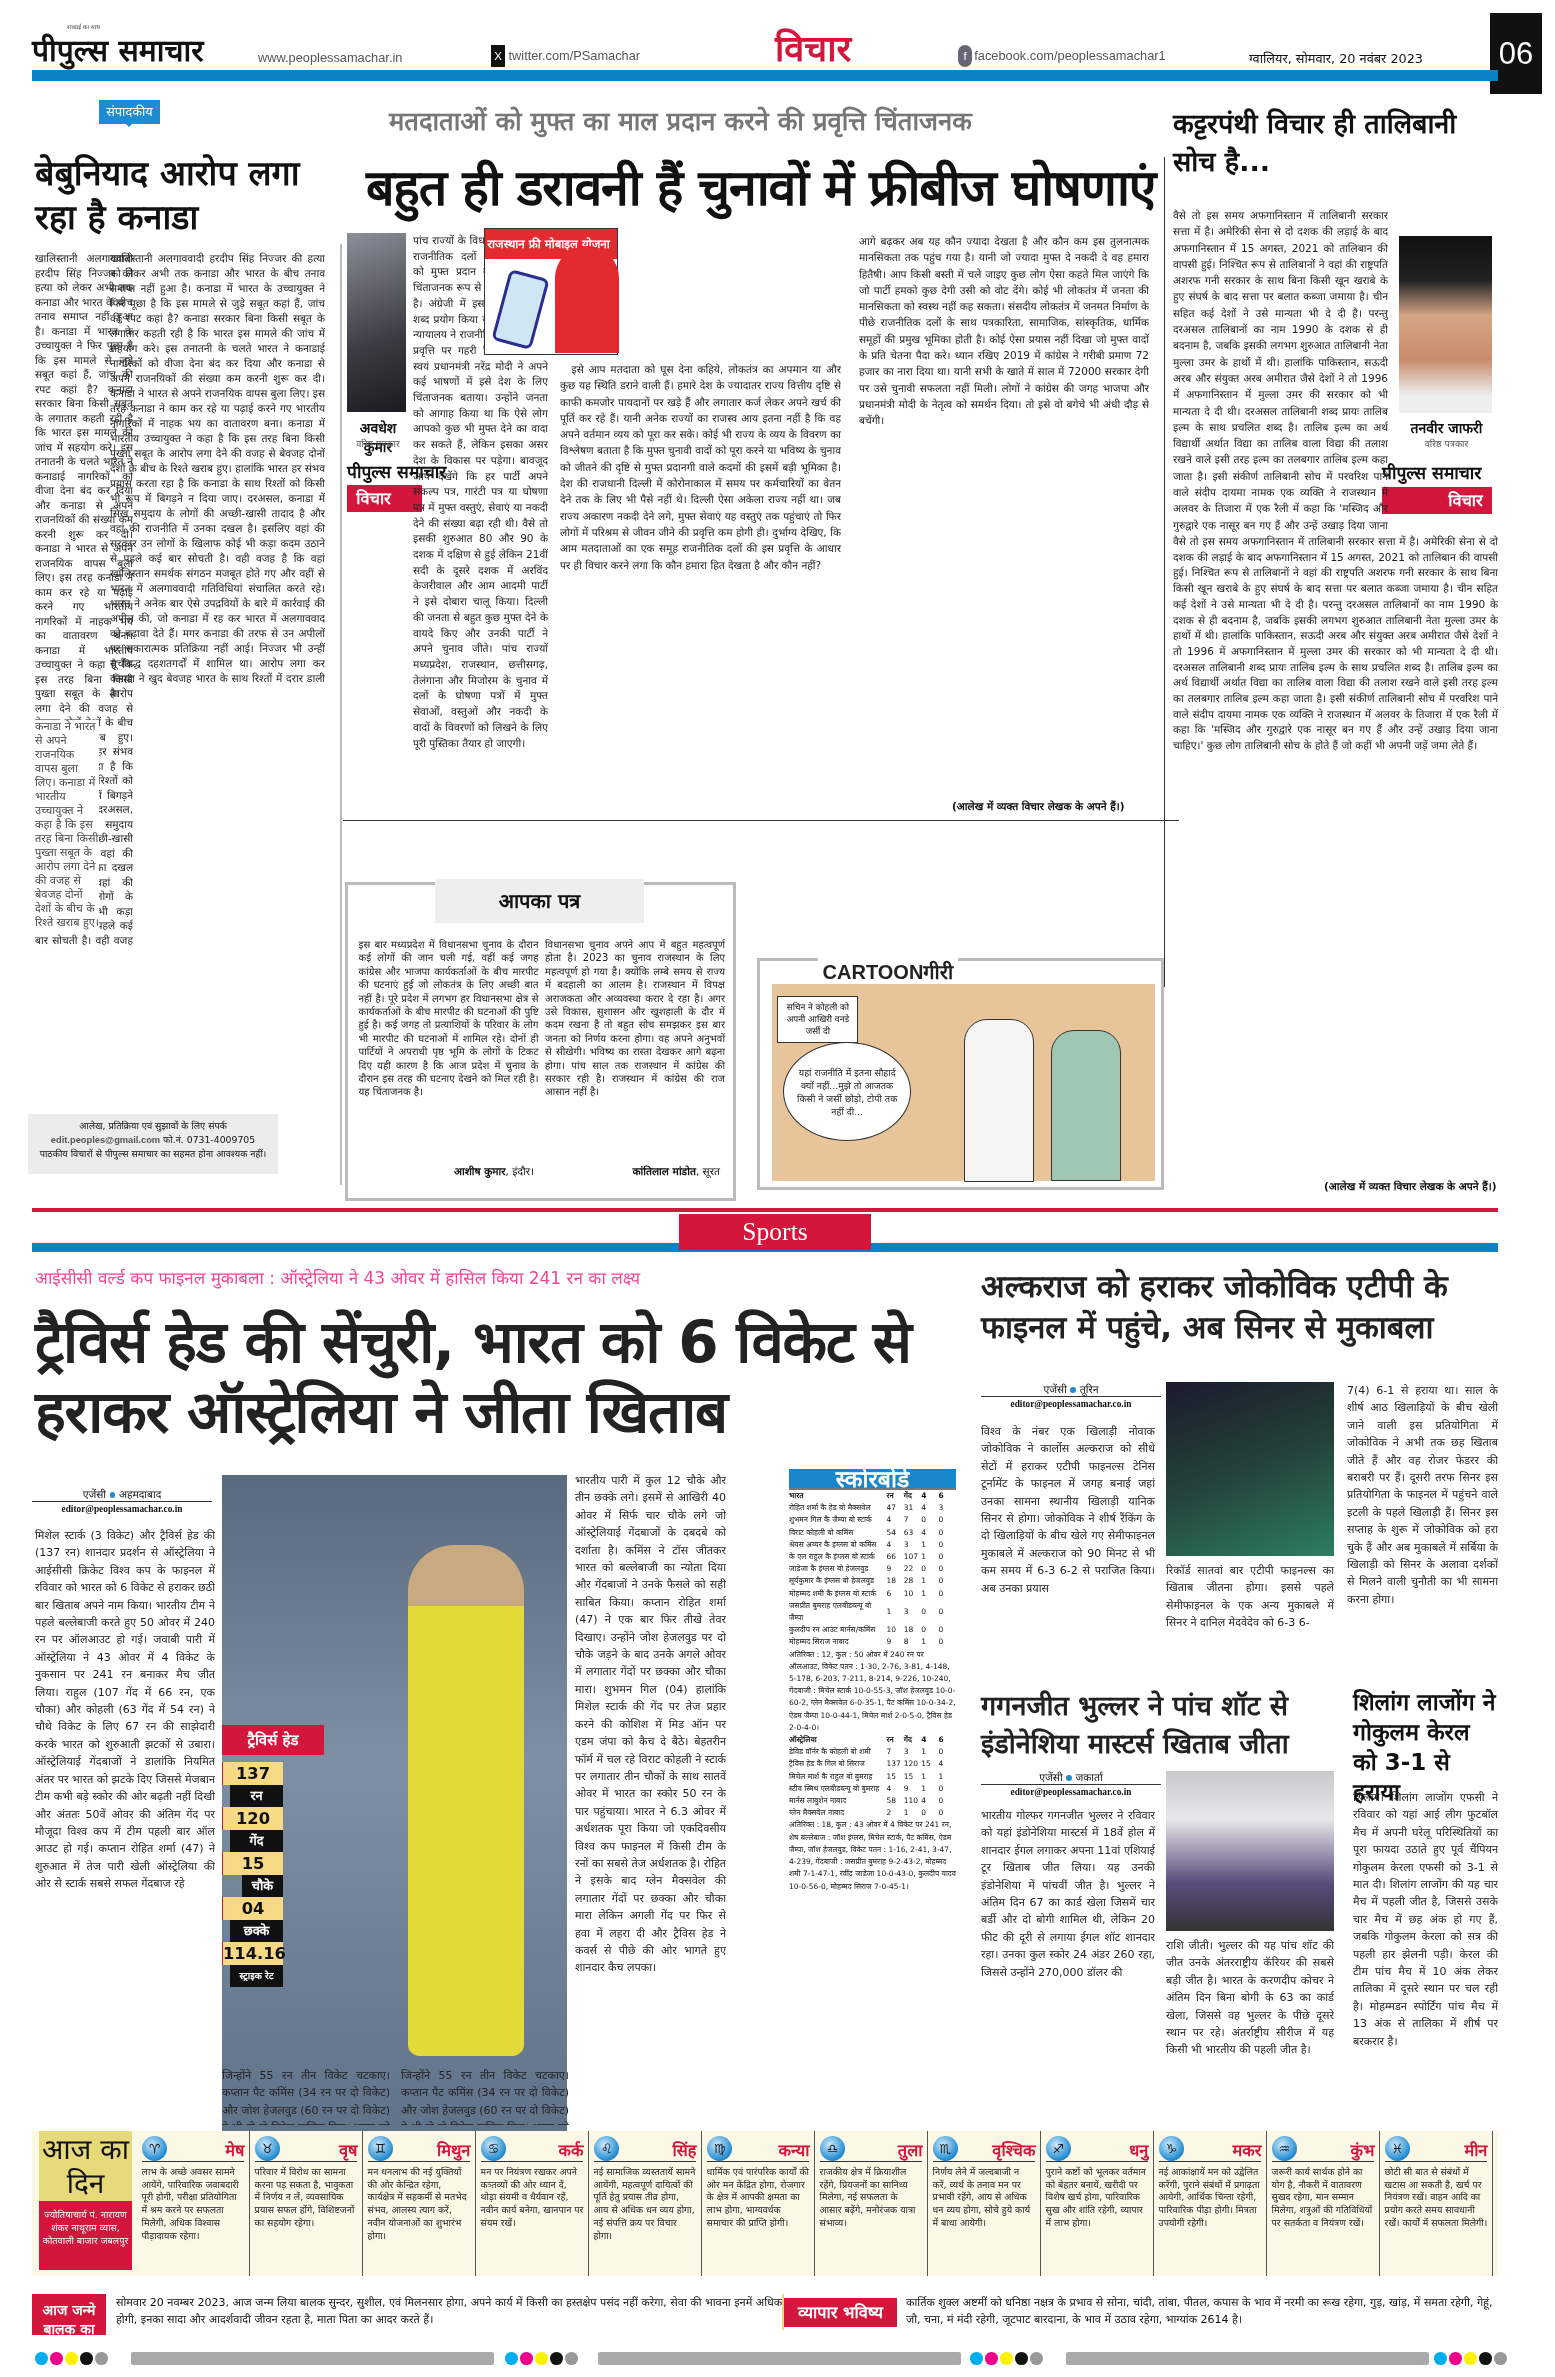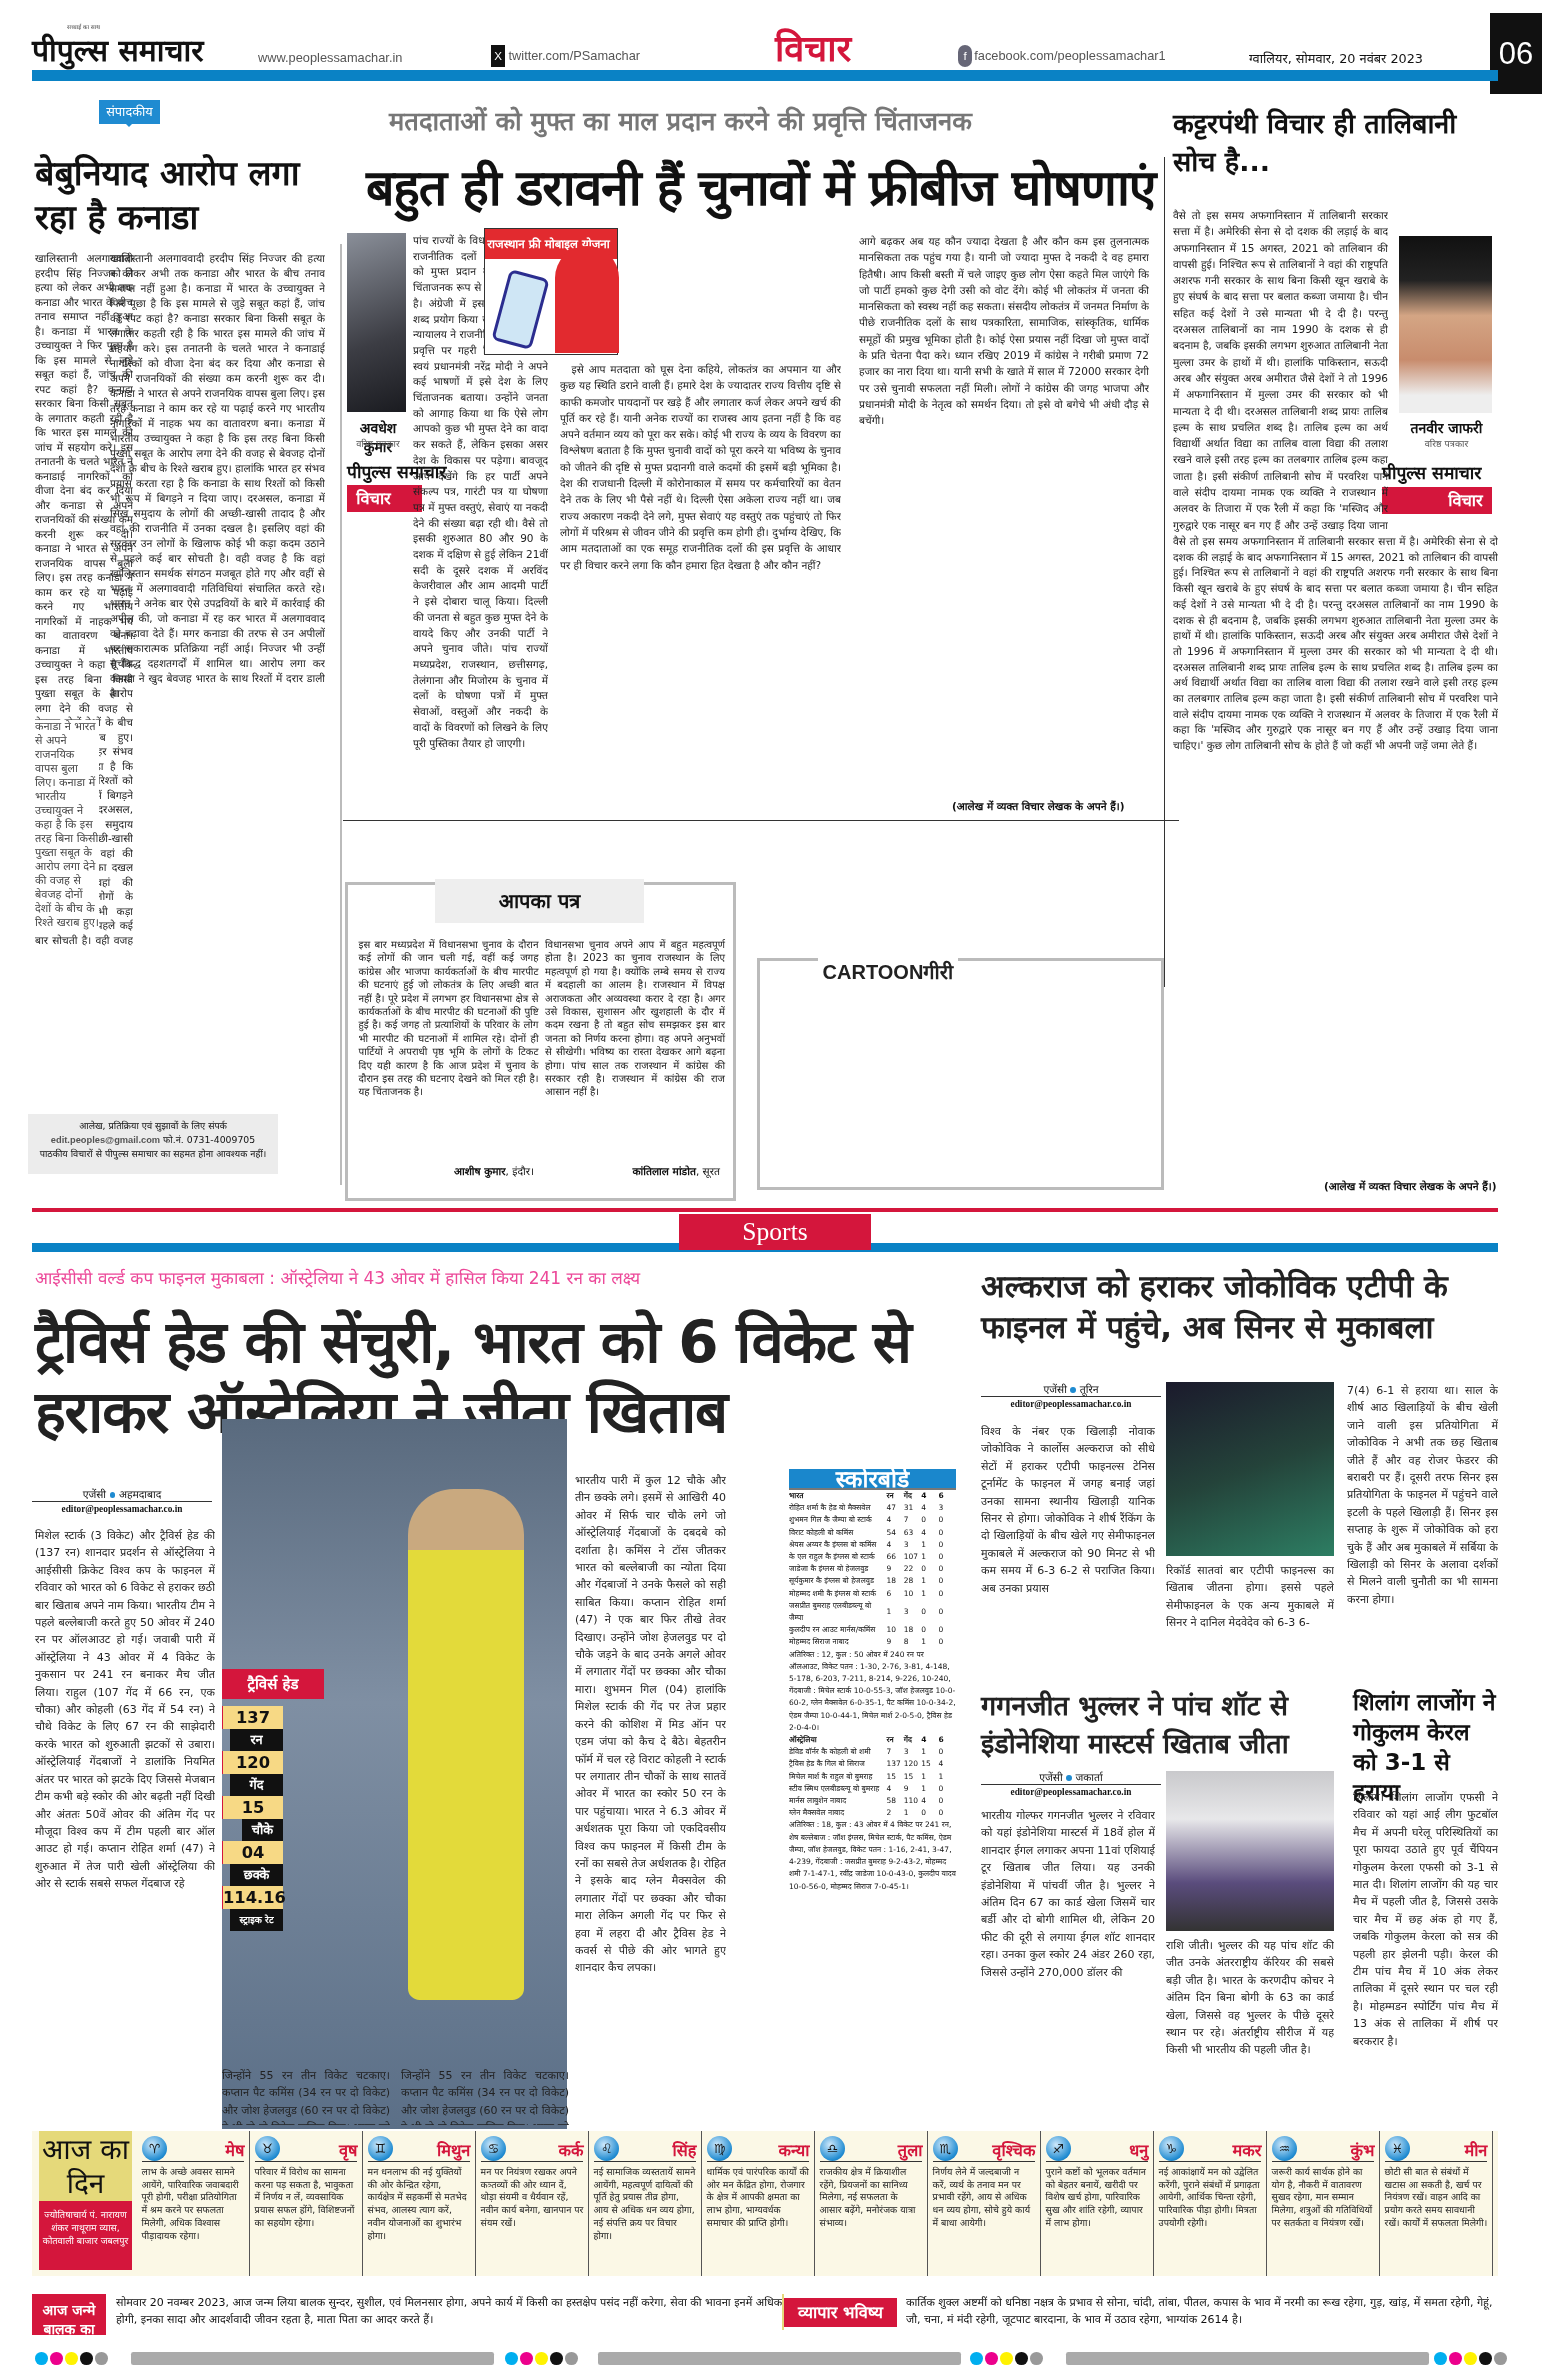--- a/index.html
+++ b/index.html
@@ -129,34 +129,40 @@
 <div class="abs letters" style="left:345px;top:882px;width:391px;height:319px">
   <div class="abs letters-title" style="left:87px;top:-5.8px;width:209px;height:44px;line-height:44px">आपका पत्र</div>
   <div class="abs col-text" style="left:10.5px;top:53px;width:180px;font-size:10px;line-height:13.4px">इस बार मध्यप्रदेश में विधानसभा चुनाव के दौरान कई लोगों की जान चली गई, वहीं कई जगह कांग्रेस और भाजपा कार्यकर्ताओं के बीच मारपीट की घटनाएं हुई जो लोकतंत्र के लिए अच्छी बात नहीं है। पूरे प्रदेश में लगभग हर विधानसभा क्षेत्र से कार्यकर्ताओं के बीच मारपीट की घटनाओं की पुष्टि हुई है। कई जगह तो प्रत्याशियों के परिवार के लोग भी मारपीट की घटनाओं में शामिल रहे। दोनों ही पार्टियों ने अपराधी पृष्ठ भूमि के लोगों के टिकट दिए यही कारण है कि आज प्रदेश में चुनाव के दौरान इस तरह की घटनाए देखने को मिल रही है। यह चिंताजनक है।</div>
   <div class="abs" style="left:87px;top:279px;width:99px;text-align:right;font-size:10.5px"><b>आशीष कुमार</b><span>, इंदौर।</span></div>
   <div class="abs col-text" style="left:197px;top:53px;width:180px;font-size:10px;line-height:13.4px">विधानसभा चुनाव अपने आप में बहुत महत्वपूर्ण होता है। 2023 का चुनाव राजस्थान के लिए महत्वपूर्ण हो गया है। क्योंकि लम्बे समय से राज्य में बदहाली का आलम है। राजस्थान में विपक्ष अराजकता और अव्यवस्था करार दे रहा है। अगर उसे विकास, सुशासन और खुशहाली के दौर में कदम रखना है तो बहुत सोच समझकर इस बार जनता को निर्णय करना होगा। वह अपने अनुभवों से सीखेगी। भविष्य का रास्ता देखकर आगे बढ़ना होगा। पांच साल तक राजस्थान में कांग्रेस की सरकार रही है। राजस्थान में कांग्रेस की राज आसान नहीं है।</div>
   <div class="abs" style="left:256px;top:279px;width:116px;text-align:right;font-size:10.5px"><b>कांतिलाल मांडोत</b><span>, सूरत</span></div>
 </div>
 
 <div class="abs cartoon-frame" style="left:757px;top:958px;width:407px;height:232px">
   <div class="abs cartoon-title" style="left:58px;top:-3.5px;background:#fff;padding:0 4.6px">CARTOONगीरी</div>
+  <div class="abs cartoon-bg" style="left:11.6px;top:23px;width:383px;height:197px">
+    <div class="abs note" style="left:5.8px;top:11.6px;width:81px">सचिन ने कोहली को अपनी आखिरी वनडे जर्सी दी</div>
+    <div class="abs bubble" style="left:11.6px;top:58px;width:128px;height:99px">यहां राजनीति में इतना सौहार्द क्यों नहीं...मुझे तो आजतक किसी ने जर्सी छोड़ो, टोपी तक नहीं दी...</div>
+    <div class="abs" style="left:192px;top:35px;width:70px;height:163px;background:#f5f5f5;border:1.2px solid #333;border-radius:23px 23px 0 0"></div>
+    <div class="abs" style="left:279px;top:46px;width:70px;height:151px;background:#9fc8b4;border:1.2px solid #333;border-radius:23px 23px 0 0"></div>
+  </div>
 </div>
 
 <div class="abs red-rule"></div>
 <div class="abs blue-rule2"></div>
 <div class="abs sports-tag">Sports</div>
 
 <div class="abs sp-kicker" style="left:35px;top:1266px">आईसीसी वर्ल्ड कप फाइनल मुकाबला : ऑस्ट्रेलिया ने 43 ओवर में हासिल किया 241 रन का लक्ष्य</div>
 <div class="abs sp-head" style="left:35px;top:1307px;width:935px">ट्रैविर्स हेड की सेंचुरी, भारत को 6 विकेट से हराकर ऑस्ट्रेलिया ने जीता खिताब</div>
 <div class="abs" style="left:32px;top:1487px;width:180px">
   <div class="byline"><span>एजेंसी</span><span class="dot"></span><span>अहमदाबाद</span></div>
   <div class="byline-email">editor@peoplessamachar.co.in</div>
 </div>
 <div class="abs col-text" style="left:35px;top:1527px;width:180px;height:587px;overflow:hidden;font-size:11px;line-height:17.4px">मिशेल स्टार्क (3 विकेट) और ट्रैविर्स हेड की (137 रन) शानदार प्रदर्शन से ऑस्ट्रेलिया ने आईसीसी क्रिकेट विश्व कप के फाइनल में रविवार को भारत को 6 विकेट से हराकर छठी बार खिताब अपने नाम किया। भारतीय टीम ने पहले बल्लेबाजी करते हुए 50 ओवर में 240 रन पर ऑलआउट हो गई। जवाबी पारी में ऑस्ट्रेलिया ने 43 ओवर में 4 विकेट के नुकसान पर 241 रन बनाकर मैच जीत लिया। राहुल (107 गेंद में 66 रन, एक चौका) और कोहली (63 गेंद में 54 रन) ने चौथे विकेट के लिए 67 रन की साझेदारी करके भारत को शुरुआती झटकों से उबारा। ऑस्ट्रेलियाई गेंदबाजों ने डालांकि नियमित अंतर पर भारत को झटके दिए जिससे मेजबान टीम कभी बड़े स्कोर की ओर बढ़ती नहीं दिखी और अंततः 50वें ओवर की अंतिम गेंद पर मौजूदा विश्व कप में टीम पहली बार ऑल आउट हो गई। कप्तान रोहित शर्मा (47) ने शुरुआत में तेज पारी खेली ऑस्ट्रेलिया की ओर से स्टार्क सबसे सफल गेंदबाज रहे</div>
-<div class="abs player-photo" style="left:222px;top:1419px;width:345px;height:710px">
+<div class="abs player-photo" style="left:222px;top:1475px;width:345px;height:710px">
   <div class="abs" style="left:186px;top:70px;width:116px;height:511px;background:linear-gradient(180deg,#c9a97f 0 12%,#e3da3a 12% 100%);border-radius:46px 46px 11.6px 11.6px"></div>
   <div class="abs head-tag" style="left:0;top:250px;width:102px;height:30px;line-height:30px">ट्रैविर्स हेड</div>
   <div class="abs" style="left:0;top:287px;width:61px">
     <div class="stat-val" style="height:23px;line-height:23px">137</div>
     <div class="stat-lbl" style="height:22px;line-height:22px;margin-left:8.1px">रन</div>
     <div class="stat-val" style="height:23px;line-height:23px">120</div>
     <div class="stat-lbl" style="height:22px;line-height:22px;margin-left:8.1px">गेंद</div>
     <div class="stat-val" style="height:23px;line-height:23px">15</div>
     <div class="stat-lbl" style="height:22px;line-height:22px;margin-left:20px">चौके</div>
     <div class="stat-val" style="height:23px;line-height:23px">04</div>

